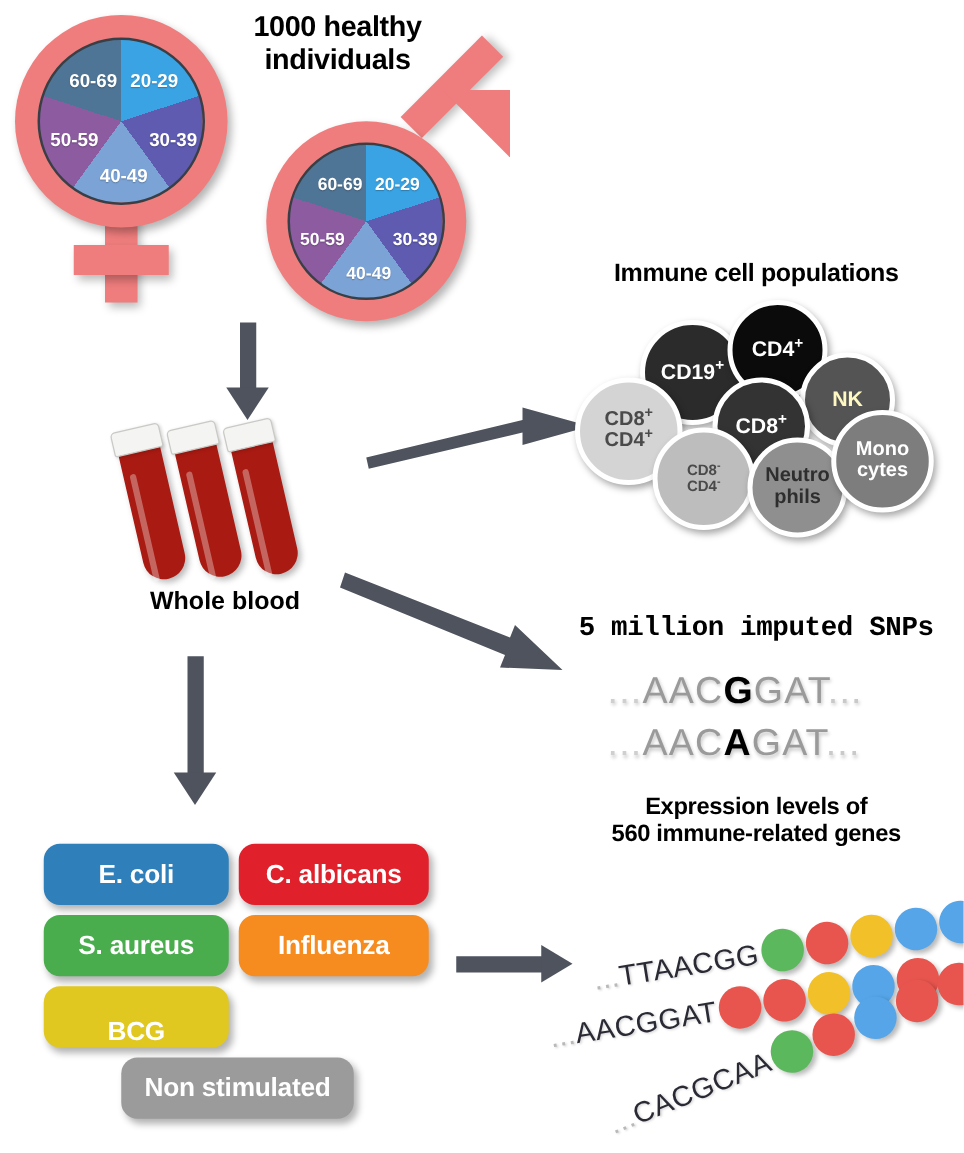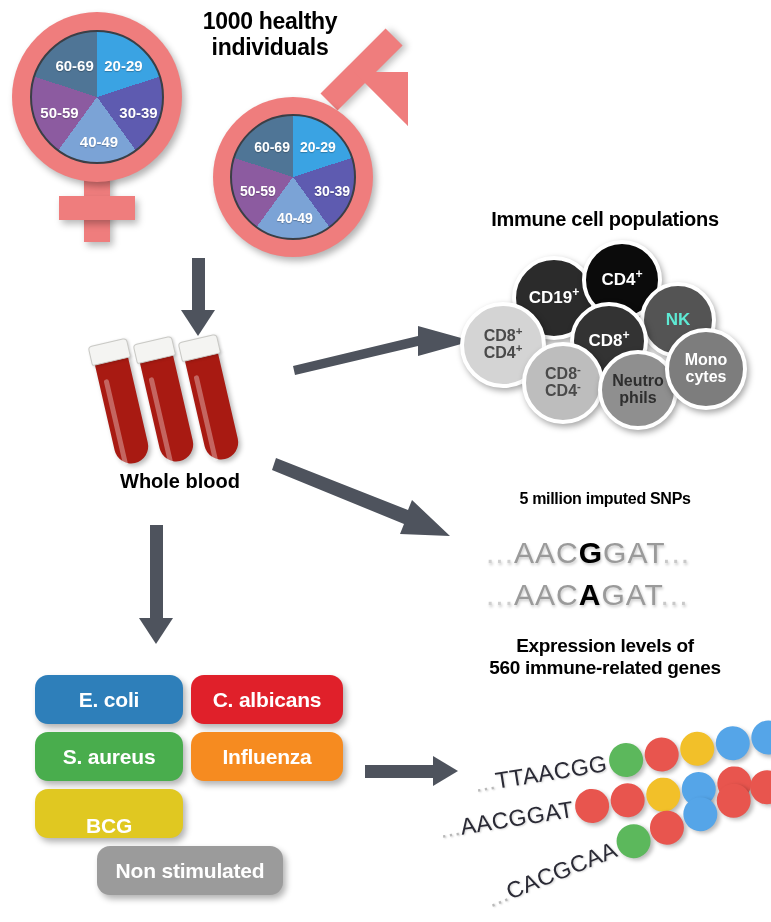--- a/index.html
+++ b/index.html
@@ -30,21 +30,22 @@
   #title-cohort {
     left: 150px; top: 8px; width: 240px;
     font-size: 23px;
   }
   #title-immune {
     left: 445px; top: 208px; width: 320px;
     font-size: 20px;
   }
   #title-snps {
     left: 445px; top: 490px; width: 320px;
-    font-size: 16px;
+    font-size: 22px;
+    font-family: Liberation Mono, monospace;
   }
   #title-expression {
     left: 440px; top: 635px; width: 330px;
     font-size: 19px;
     text-align: center;
   }
   #label-whole-blood {
     position: absolute;
     left: 60px; top: 470px; width: 240px;
     font-size: 20px; font-weight: bold; color: #000;
@@ -309,30 +310,30 @@
 
   <div class="heading abs" id="title-immune">Immune cell populations</div>
 
   <div class="abs" id="cell-cluster" style="left:460px; top:240px; width:305px; height:185px;">
       <div class="cell" style="left: 52px; top: 16px; width: 84px; height: 84px; background: rgb(43, 43, 43); color: rgb(255, 255, 255); font-size: 17px; z-index: 10;">
         <div>CD19<sup>+</sup></div>
       </div>
       <div class="cell" style="left: 122px; top: 0px; width: 80px; height: 80px; background: rgb(11, 11, 11); color: rgb(255, 255, 255); font-size: 17px; z-index: 11;">
         <div>CD4<sup>+</sup></div>
       </div>
-      <div class="cell" style="left: 180px; top: 42px; width: 76px; height: 76px; background: rgb(84, 84, 84); color: #5eead4; font-size: 17px; z-index: 12;">
+      <div class="cell" style="left: 180px; top: 42px; width: 76px; height: 76px; background: rgb(84, 84, 84); color: #fef9c3; font-size: 17px; z-index: 12;">
         <div>NK</div>
       </div>
       <div class="cell" style="left: 0px; top: 62px; width: 86px; height: 86px; background: rgb(212, 212, 212); color: rgb(74, 74, 74); font-size: 16px; z-index: 13;">
         <div>CD8<sup>+</sup><br>CD4<sup>+</sup></div>
       </div>
       <div class="cell" style="left: 110px; top: 62px; width: 78px; height: 78px; background: rgb(51, 51, 51); color: rgb(255, 255, 255); font-size: 17px; z-index: 14;">
         <div>CD8<sup>+</sup></div>
       </div>
-      <div class="cell" style="left: 62px; top: 102px; width: 82px; height: 82px; background: rgb(189, 189, 189); color: rgb(74, 74, 74); font-size: 16px; z-index: 15;">
+      <div class="cell" style="left: 62px; top: 102px; width: 82px; height: 82px; background: rgb(189, 189, 189); color: rgb(74, 74, 74); font-size: 12px; z-index: 15;">
         <div>CD8<sup>-</sup><br>CD4<sup>-</sup></div>
       </div>
       <div class="cell" style="left: 138px; top: 110px; width: 80px; height: 80px; background: rgb(143, 143, 143); color: rgb(46, 46, 46); font-size: 16px; z-index: 16;">
         <div>Neutro<br>phils</div>
       </div>
       <div class="cell" style="left: 205px; top: 88px; width: 82px; height: 82px; background: rgb(125, 125, 125); color: rgb(255, 255, 255); font-size: 16px; z-index: 17;">
         <div>Mono<br>cytes</div>
       </div>
     </div>
 

